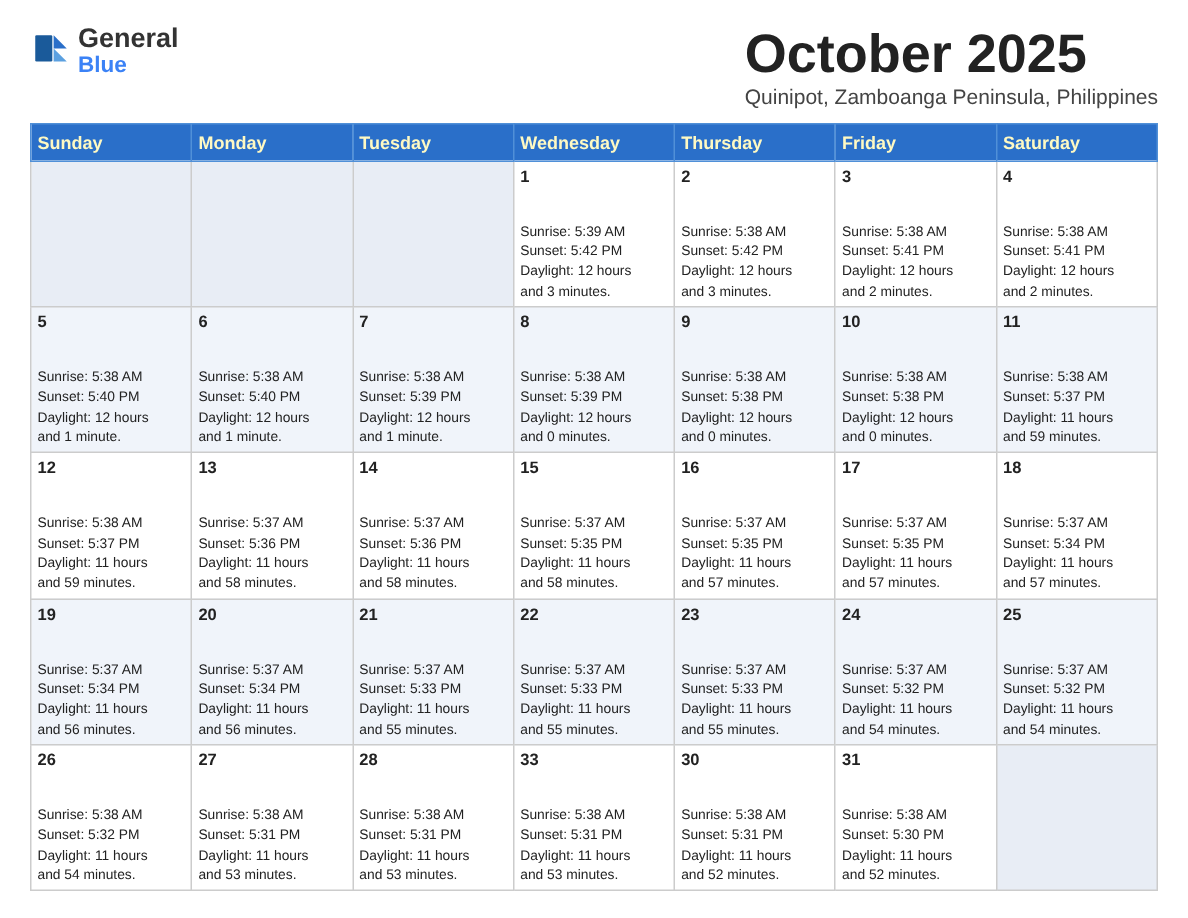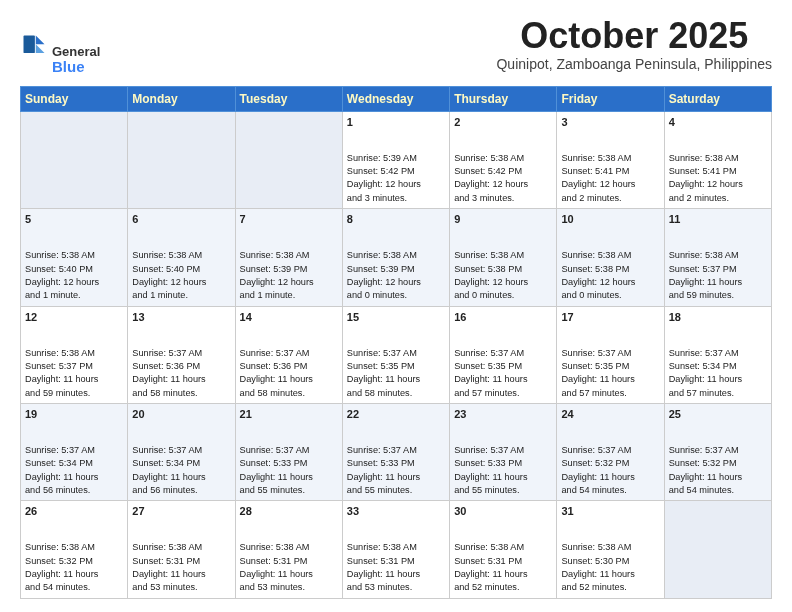--- a/index.html
+++ b/index.html
@@ -25,36 +25,35 @@
       display: flex;
       align-items: center;
       gap: 4px;
     }
     .logo-text {
       display: flex;
       flex-direction: column;
       line-height: 1.1;
     }
     .logo-general {
-      font-size: 13px;
+      font-size: 18px;
       font-weight: bold;
       color: #333;
-      margin-top: 29px;
     }
     .logo-blue {
       font-size: 15px;
       font-weight: bold;
       color: #3b82f6;
     }
     .logo-icon {
       width: 28px;
       height: 28px;
     }
     .title-block {
-      text-align: center;
+      text-align: left;
     }
     .month-title {
       font-size: 36px;
       font-weight: bold;
       color: #222;
       line-height: 1.1;
     }
     .subtitle {
       font-size: 14px;
       color: #444;

